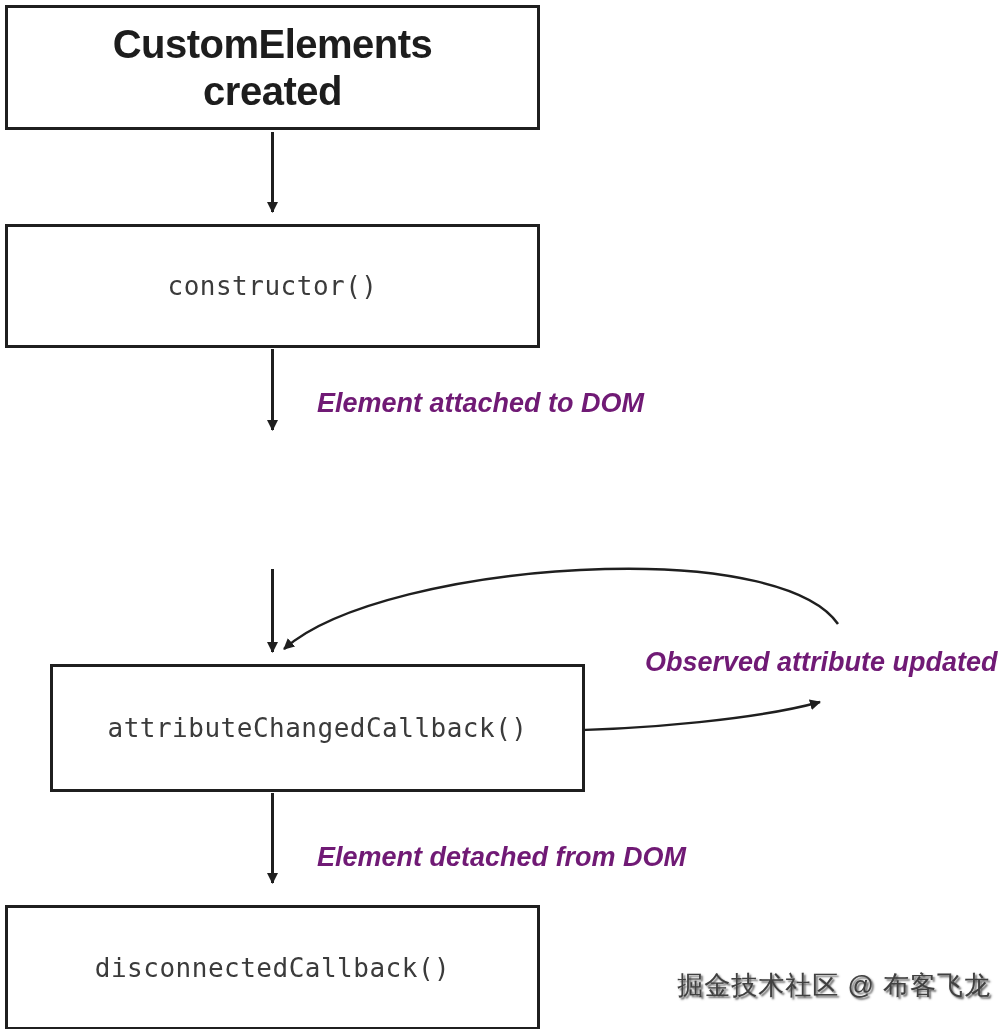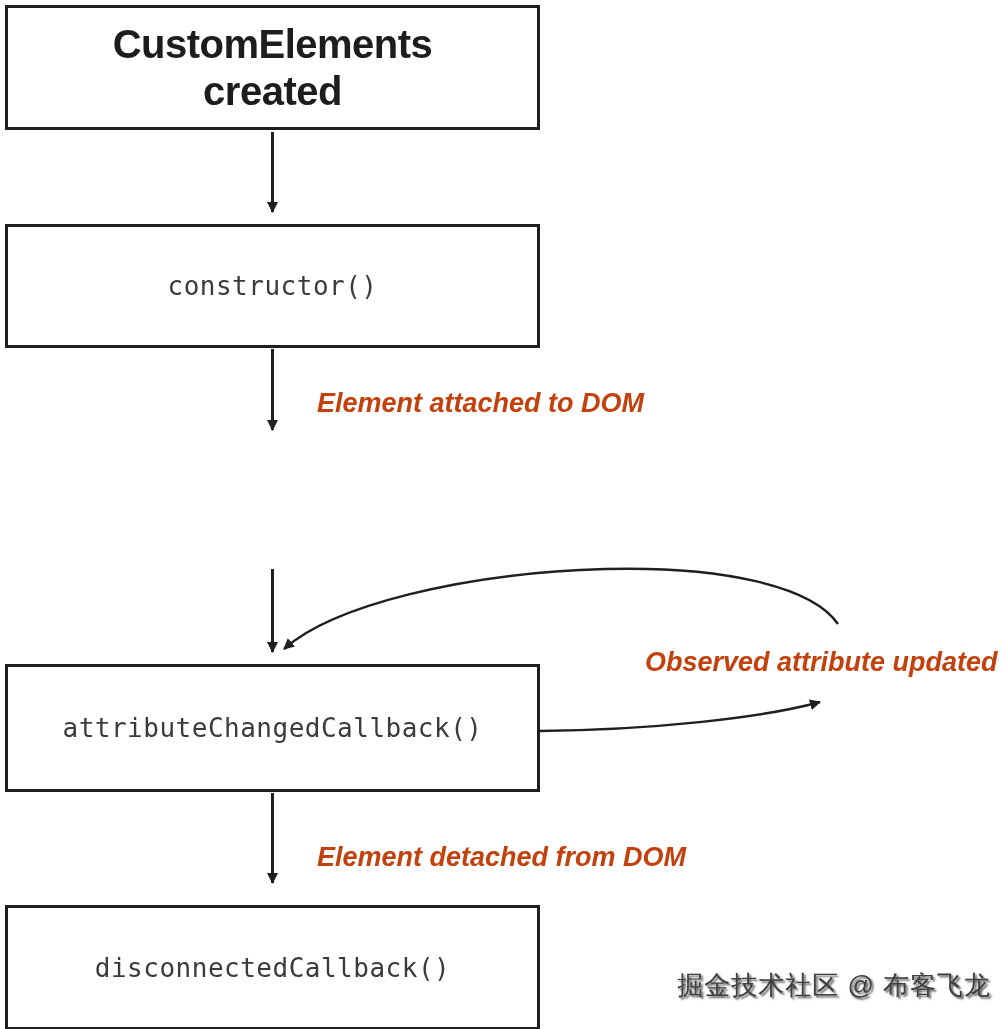--- a/index.html
+++ b/index.html
@@ -36,21 +36,21 @@
     font-size:26px;
     color:#3b3b3b;
     letter-spacing:0.5px;
   }
   .edge-label{
     position:absolute;
     font-family:"Liberation Sans", sans-serif;
     font-weight:bold;
     font-style:italic;
     font-size:27px;
-    color:#c2410c;
+    color:#701a75;
     white-space:nowrap;
   }
   #arrow-layer{
     position:absolute;
     left:0;top:0;
     width:1007px;height:1029px;
     pointer-events:none;
   }
   .watermark{
     position:absolute;
@@ -90,21 +90,21 @@
 
   <div class="node node-title" style="top:5px;height:119px;">
     <span class="label">CustomElements created</span>
   </div>
 
   <div class="node node-code" style="top:224px;height:118px;">
     <span class="label">constructor()</span>
   </div>
 
 
-  <div class="node node-code" style="top:664px;height:122px;">
+  <div class="node node-code" style="top:664px;height:122px;margin-left:45px;">
     <span class="label">attributeChangedCallback()</span>
   </div>
 
   <div class="node node-code" style="top:905px;height:119px;">
     <span class="label">disconnectedCallback()</span>
   </div>
 
   <div class="edge-label" style="left:317px;top:388px;">Element attached to DOM</div>
 
   <div class="edge-label" style="left:317px;top:842px;">Element detached from DOM</div>

